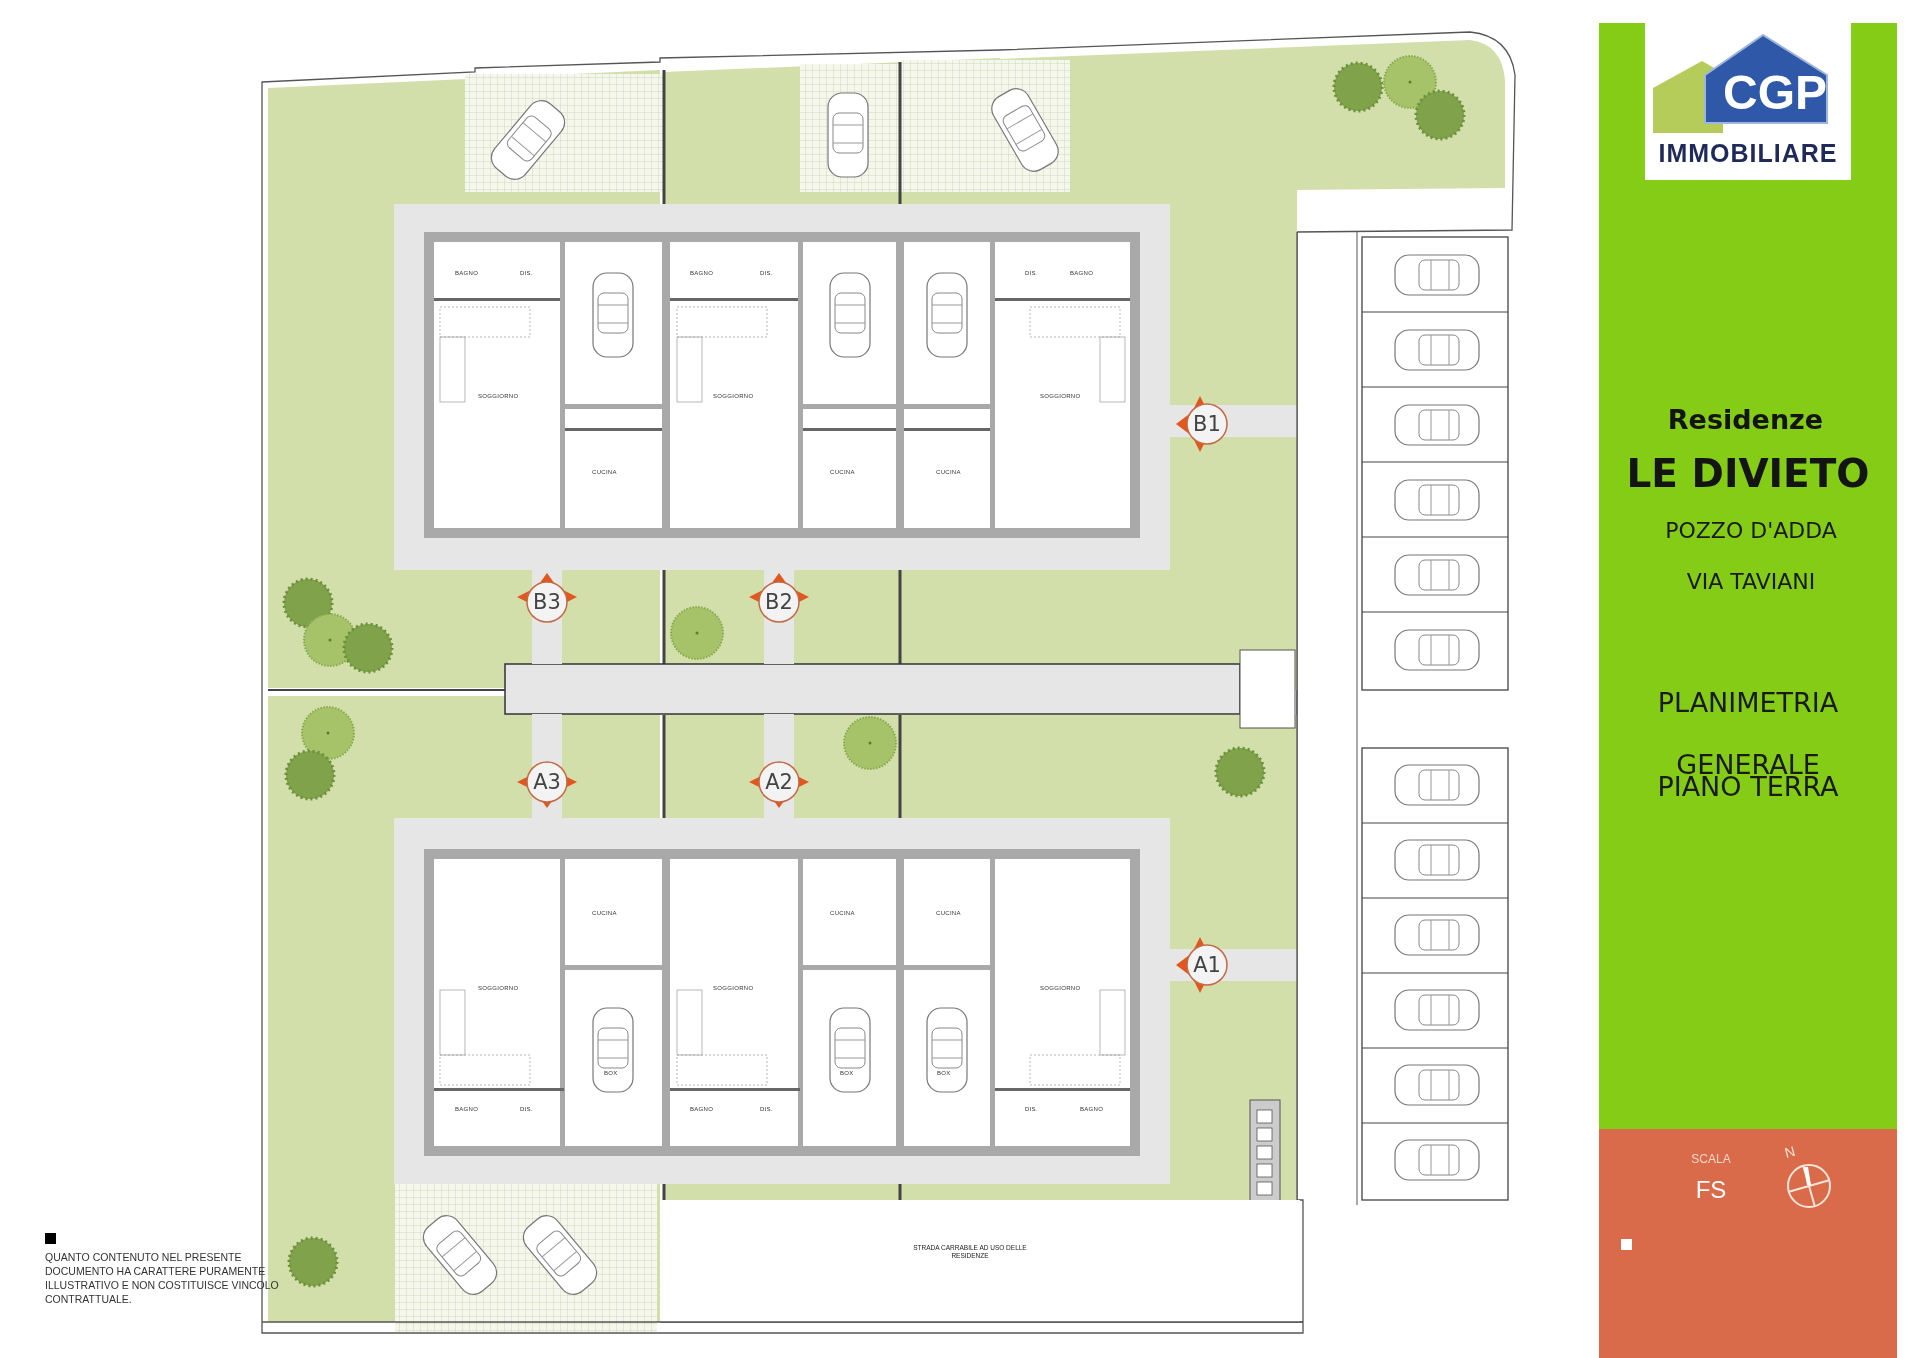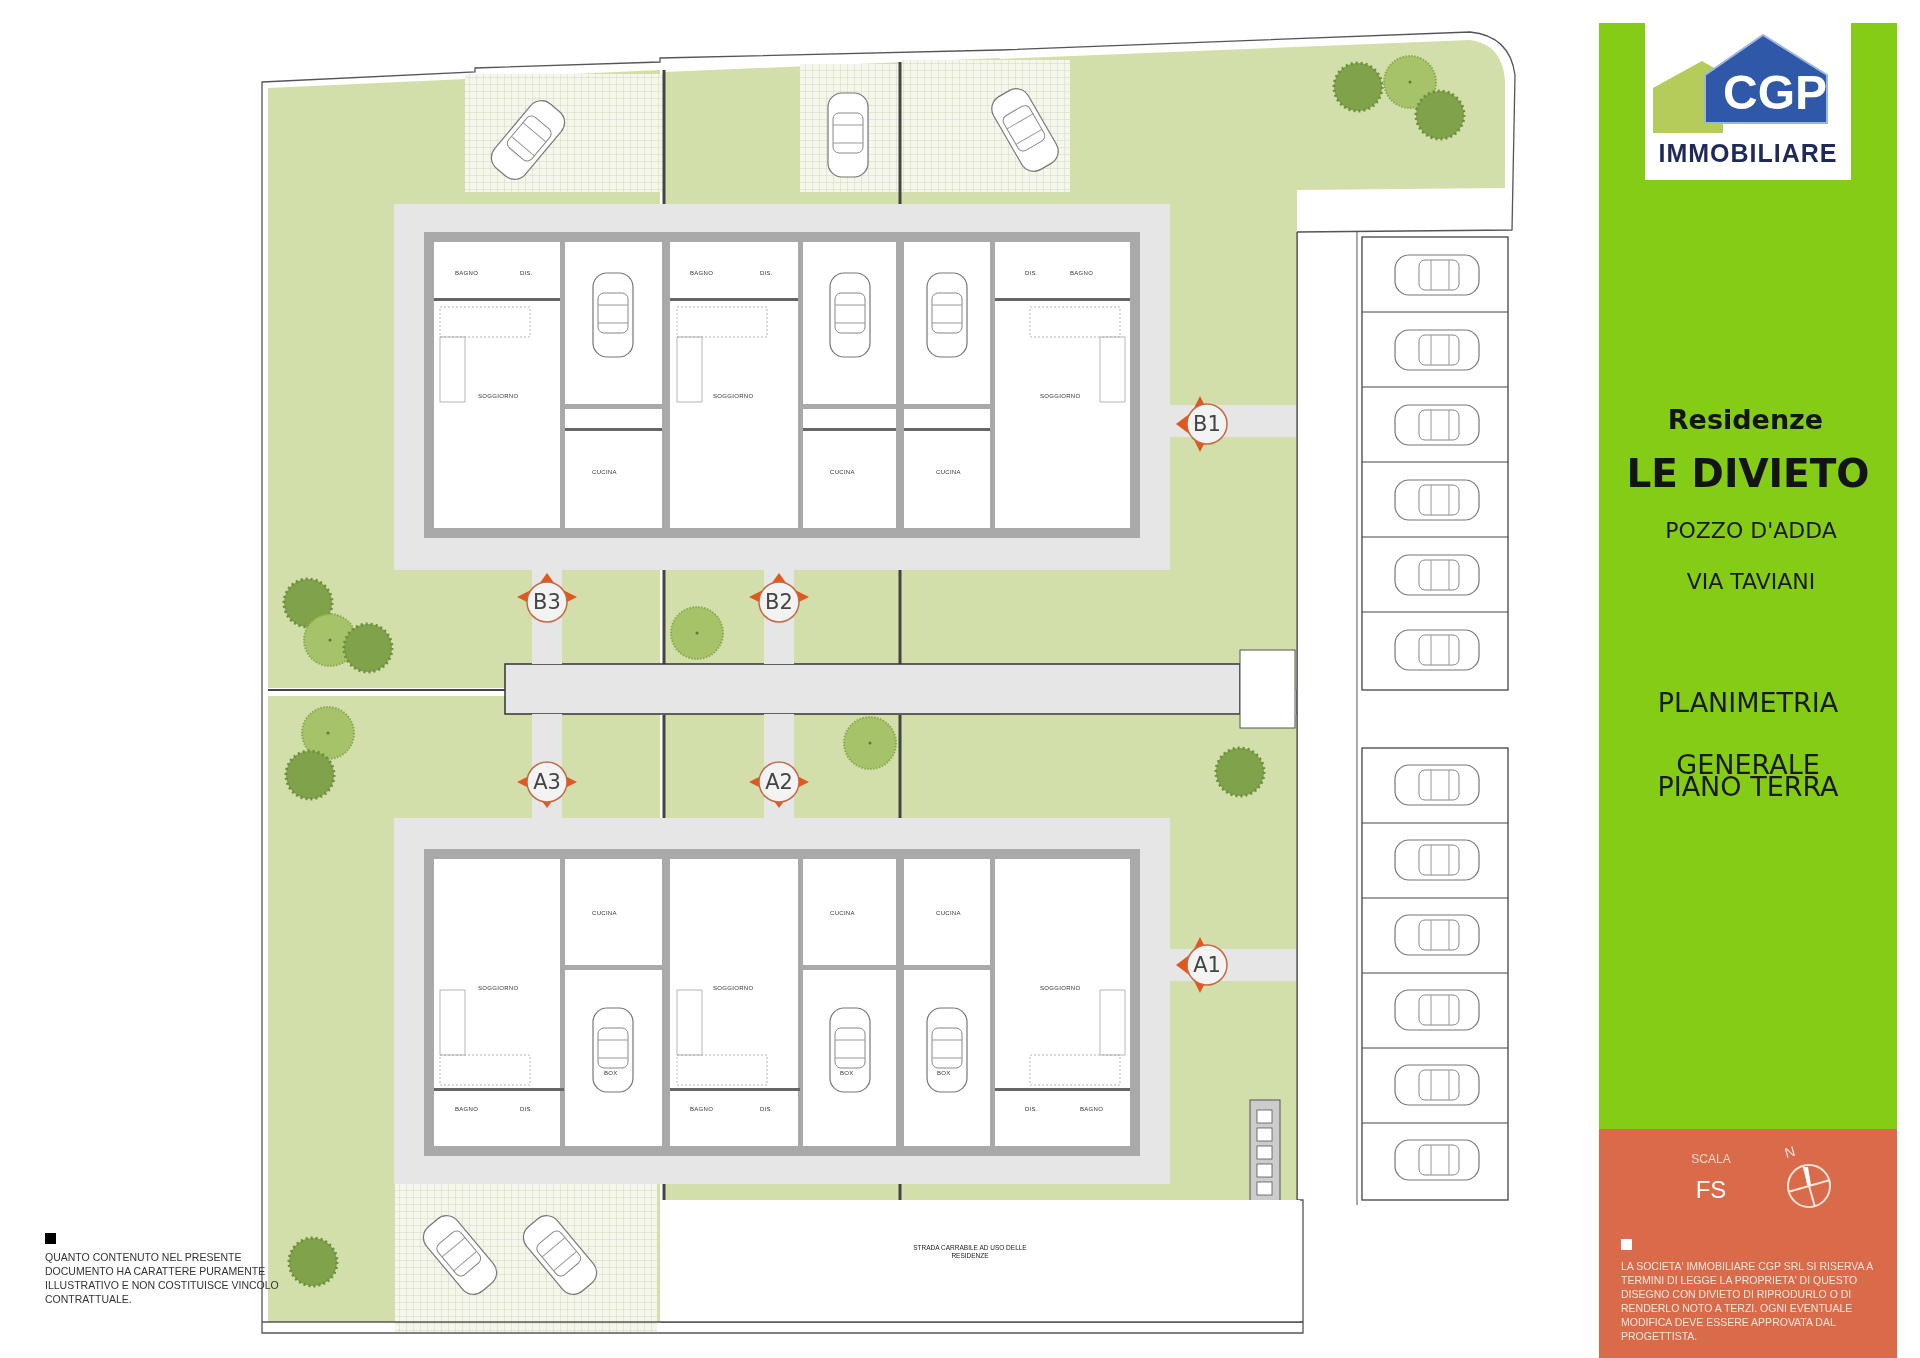--- a/index.html
+++ b/index.html
@@ -336,15 +336,14 @@
     <div class="scala-label">SCALA</div>
     <div class="scala-val">FS</div>
     <svg style="position:absolute;left:180px;top:14px;" width="60" height="70" viewBox="0 0 60 70">
       <circle cx="30" cy="43" r="21" fill="none" stroke="#fbe6dc" stroke-width="2"></circle>
       <line x1="24" y1="22" x2="36" y2="64" stroke="#fbe6dc" stroke-width="2"></line>
       <line x1="9" y1="49" x2="51" y2="37" stroke="#fbe6dc" stroke-width="2"></line>
       <polygon points="25,24 29,24 32,42 28,42" fill="#fff"></polygon>
       <text x="6" y="14" font-size="14" fill="#fbe6dc" font-family="Liberation Sans, sans-serif" transform="rotate(-15 10 10)">N</text>
     </svg>
     <div class="sq"></div>
-    <div class="legal">LA SOCIETA' IMMOBILIARE CGP SRL SI RISERVA A TERMINI DI LEGGE LA PROPRIETA' DI QUESTO DISEGNO CON DIVIETO DI RIPRODURLO O DI RENDERLO NOTO A TERZI. OGNI EVENTUALE MODIFICA DEVE ESSERE APPROVATA DAL PROGETTISTA.</div>
   </div>
 </div>
 
 </body></html>

